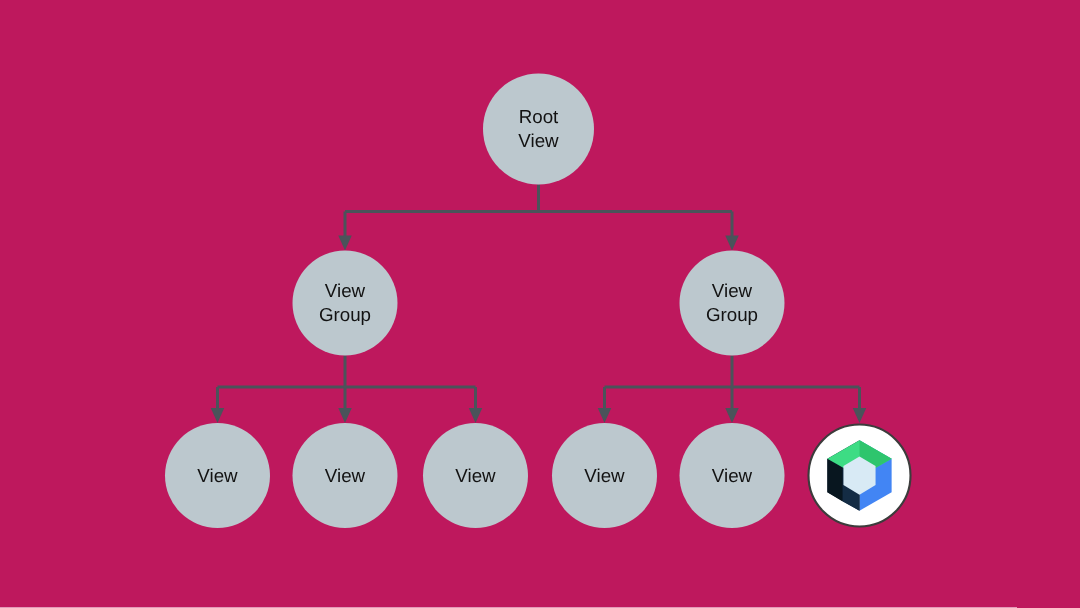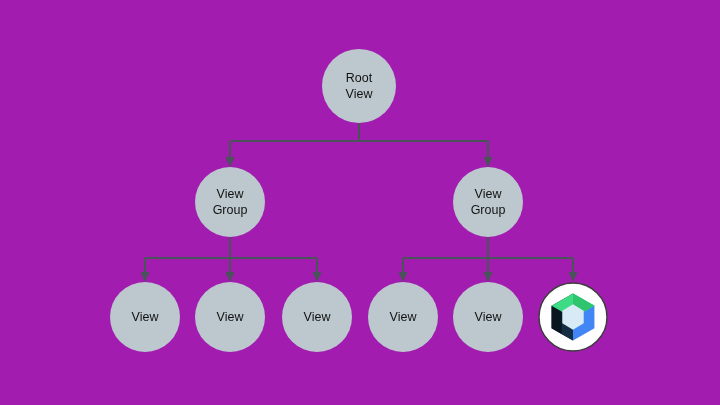--- a/index.html
+++ b/index.html
@@ -10,21 +10,21 @@
   body {
     width: 720px;
     height: 405px;
     font-family: "Liberation Sans", sans-serif;
     overflow: hidden;
   }
   #diagram-root {
     position: relative;
     width: 720px;
     height: 405px;
-    background: #a21caf;
+    background: #be185d;
   }
   #tree-svg {
     position: absolute;
     left: 0;
     top: 0;
     width: 720px;
     height: 405px;
     display: block;
   }
   .node-circle {

